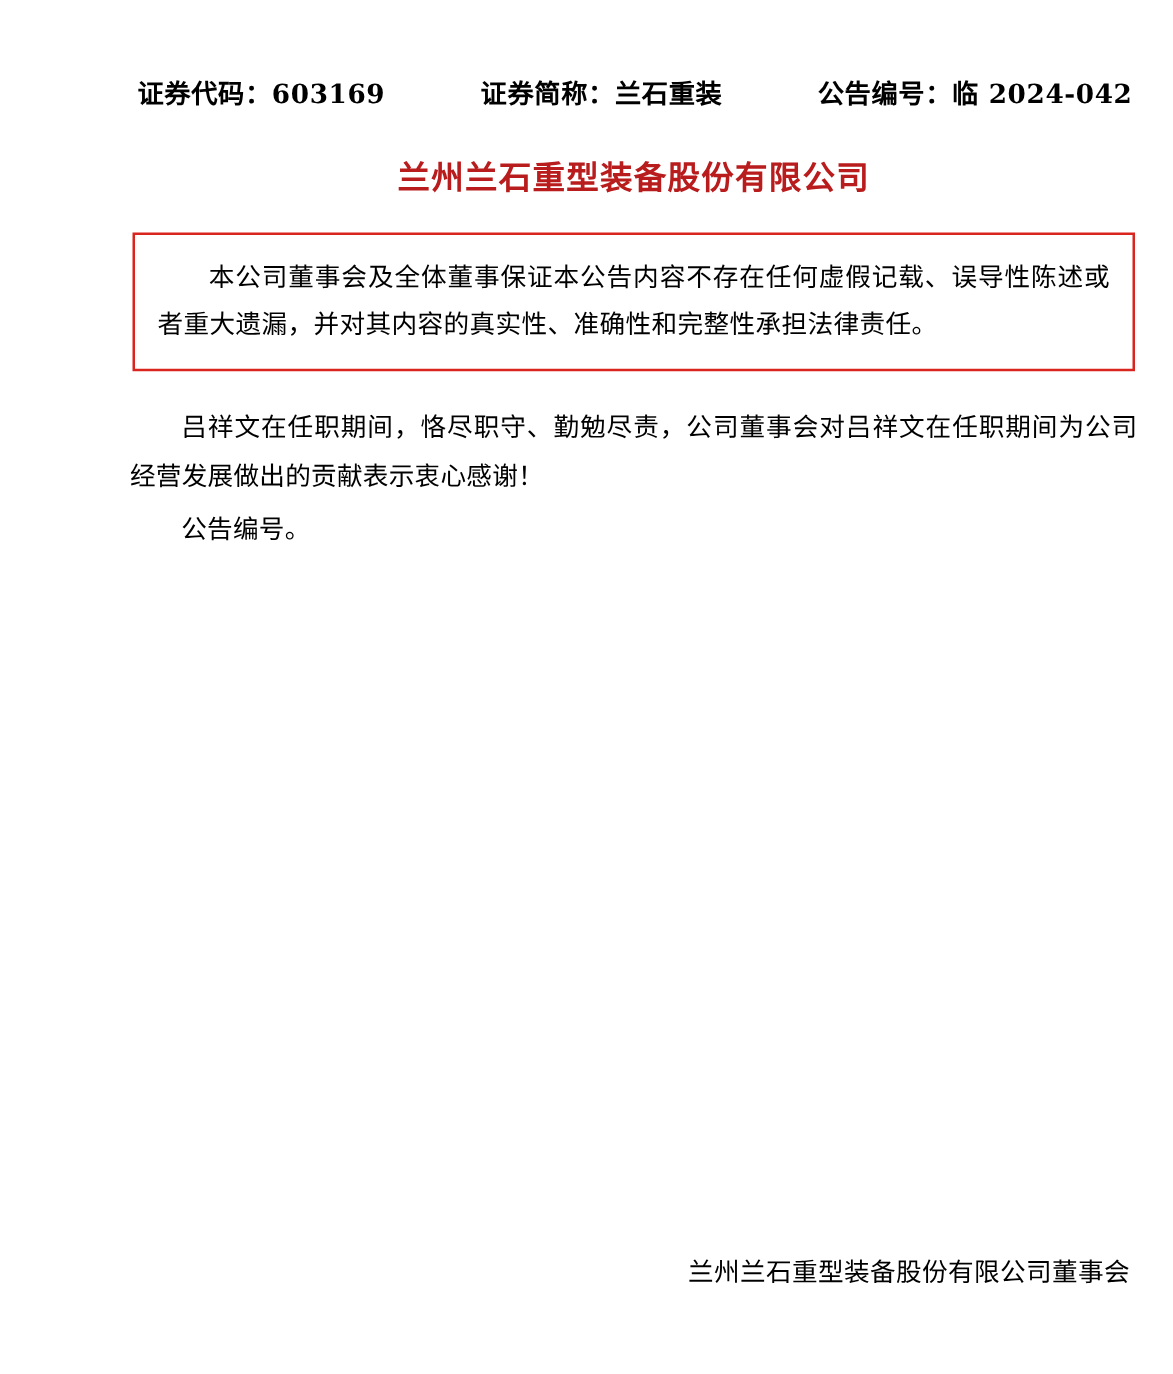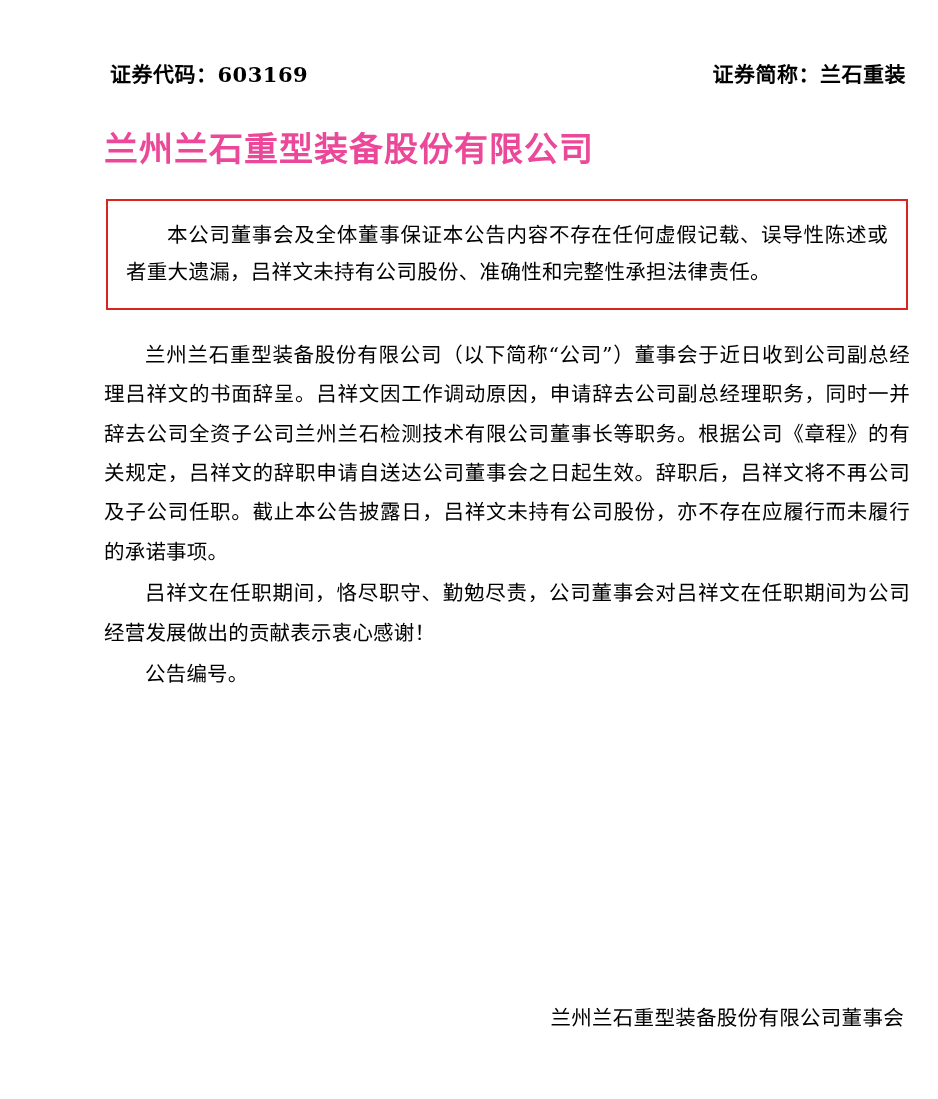--- a/index.html
+++ b/index.html
@@ -35,23 +35,24 @@
     padding: 0 4px 0 6px;
     font-family: "DejaVu Serif", "Liberation Serif", serif;
     font-weight: 600;
   }
   .header-line .hitem {
     white-space: nowrap;
   }
 
   
   .title-block {
-    color: #ec4899;
+    text-align: center;
+    color: #b91c1c;
     font-weight: 700;
-    font-size: 34px;
+    font-size: 26px;
     line-height: 1.62;
     letter-spacing: 1px;
     margin-bottom: 22px;
   }
   .title-line2 {
     margin-top: 2px;
   }
 
   
   .statement-box {
@@ -93,32 +94,32 @@
   .signature .sig-date { white-space: nowrap; }
 </style>
 </head>
 <body>
 
 <div class="page">
 
   <div class="header-line">
     <span class="hitem">证券代码：603169</span>
     <span class="hitem">证券简称：兰石重装</span>
+    <span class="hitem">公告编号：临 2024-042</span>
   </div>
 
   <div class="title-block">
     <div class="title-line1">兰州兰石重型装备股份有限公司</div>
   </div>
 
   <div class="statement-box">
-    <p>本公司董事会及全体董事保证本公告内容不存在任何虚假记载、误导性陈述或者重大遗漏，吕祥文未持有公司股份、准确性和完整性承担法律责任。</p>
+    <p>本公司董事会及全体董事保证本公告内容不存在任何虚假记载、误导性陈述或者重大遗漏，并对其内容的真实性、准确性和完整性承担法律责任。</p>
   </div>
 
   <div class="body-text">
-    <p>兰州兰石重型装备股份有限公司（以下简称“公司”）董事会于近日收到公司副总经理吕祥文的书面辞呈。吕祥文因工作调动原因，申请辞去公司副总经理职务，同时一并辞去公司全资子公司兰州兰石检测技术有限公司董事长等职务。根据公司《章程》的有关规定，吕祥文的辞职申请自送达公司董事会之日起生效。辞职后，吕祥文将不再公司及子公司任职。截止本公告披露日，吕祥文未持有公司股份，亦不存在应履行而未履行的承诺事项。</p>
     <p>吕祥文在任职期间，恪尽职守、勤勉尽责，公司董事会对吕祥文在任职期间为公司经营发展做出的贡献表示衷心感谢！</p>
     <p>公告编号。</p>
   </div>
 
   <div class="signature">
     <div class="sig-name">兰州兰石重型装备股份有限公司董事会</div>
   </div>
 
 </div>
 

